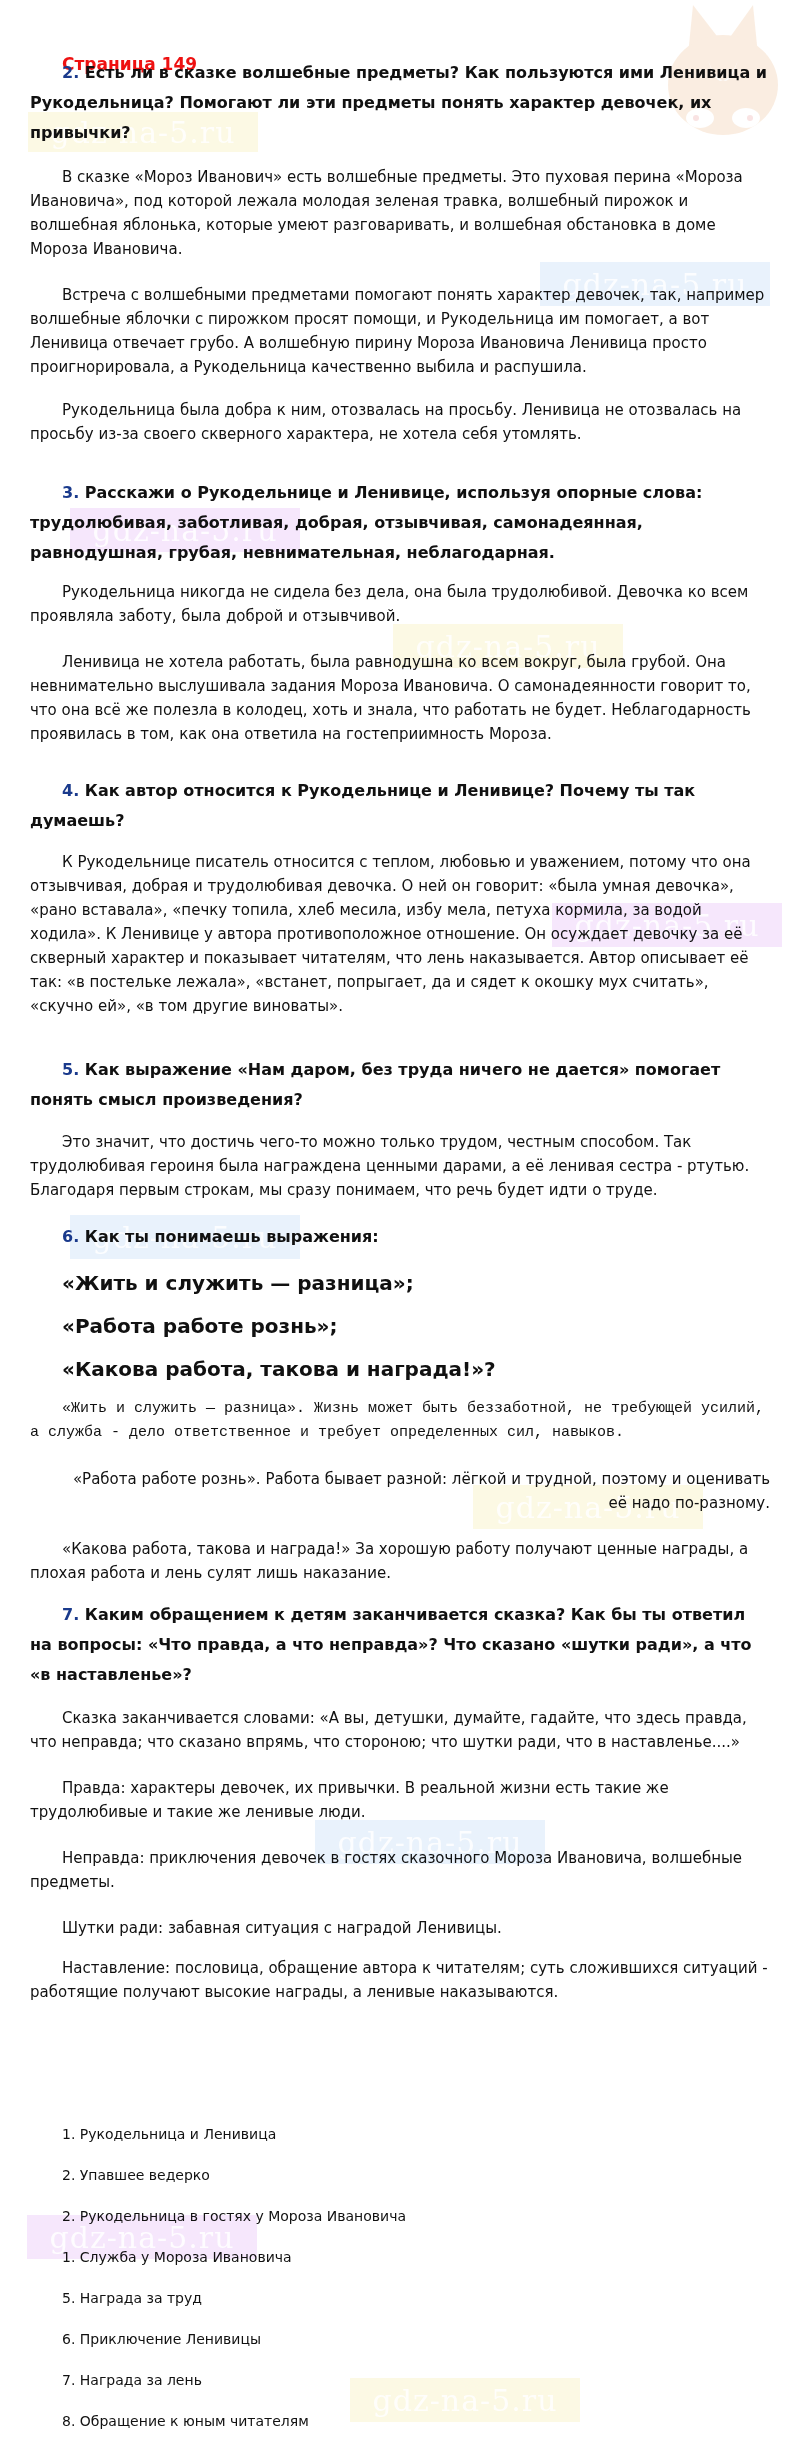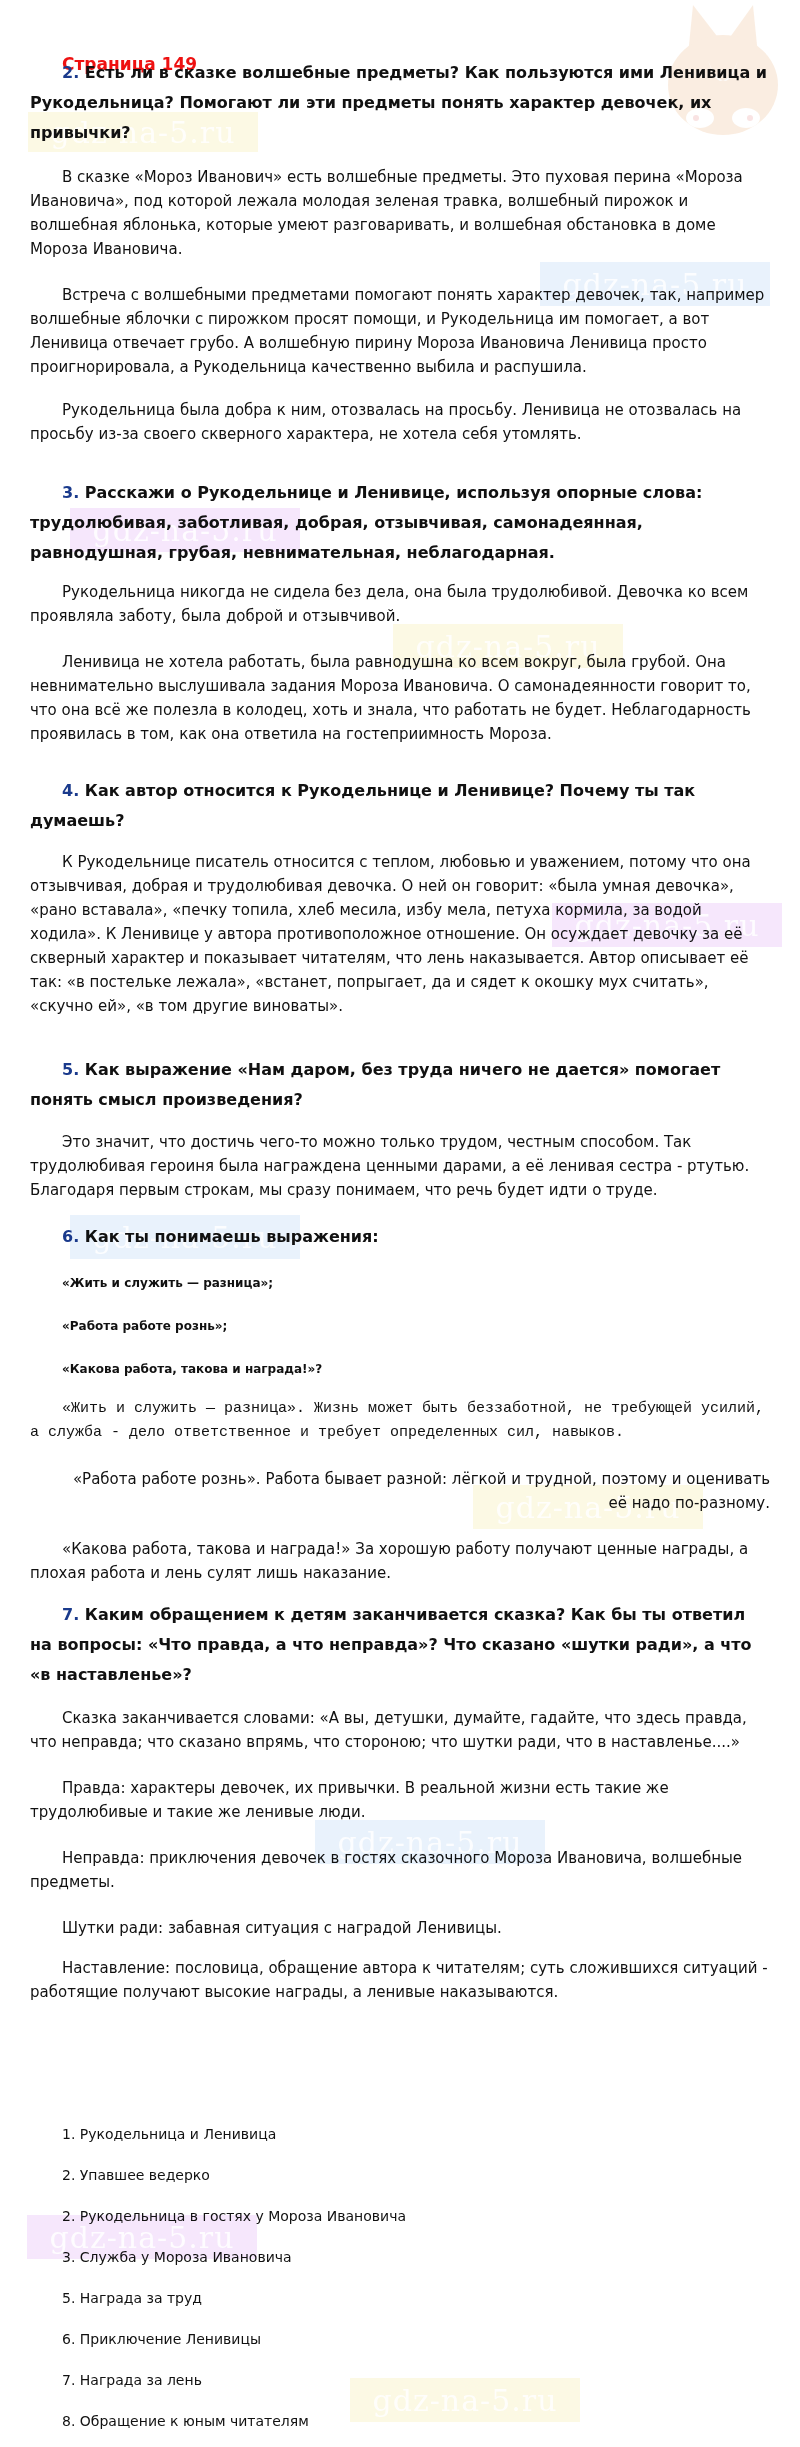--- a/index.html
+++ b/index.html
@@ -14,21 +14,21 @@
   }
   .block { position: absolute; left: 30px; width: 740px; }
   .question {
     font-size: 16px; font-weight: bold; line-height: 30px; margin: 0;
     text-indent: 32px;
   }
   .qnum { color: #1a3a8c; }
   .para {
     font-size: 15px; line-height: 24px; margin: 0; text-indent: 32px;
   }
-  .quote { font-size: 12px; font-weight: bold; line-height: 30px; margin: 0; padding-left: 32px; }
+  .quote { font-size: 20px; font-weight: bold; line-height: 30px; margin: 0; padding-left: 32px; }
   .plan-item { font-size: 14px; line-height: 24px; margin: 0; padding-left: 32px; position: absolute; left: 30px; }
   .wm {
     position: absolute; font-family: "DejaVu Serif", serif; font-size: 30px;
     color: rgba(255,255,255,0.85); display: flex; align-items: center; justify-content: center;
     letter-spacing: 1px; pointer-events: none;
   }
   .wm-yellow { background: rgba(250,245,210,0.6); }
   .wm-blue { background: rgba(215,232,250,0.55); }
   .wm-purple { background: rgba(240,215,250,0.6); }
   .mascot { position: absolute; left: 648px; top: 0; width: 150px; height: 140px; opacity: 0.5; }
@@ -137,19 +137,19 @@
     <p class="para">Шутки ради: забавная ситуация с наградой Ленивицы.</p>
   </div>
   <div class="block" style="top:1956px;">
     <p class="para">Наставление: пословица, обращение автора к читателям; суть сложившихся ситуаций - работящие получают высокие награды, а ленивые наказываются.</p>
   </div>
 
 
   <p class="plan-item" style="top:2122px;">1. Рукодельница и Ленивица</p>
   <p class="plan-item" style="top:2163px;">2. Упавшее ведерко</p>
   <p class="plan-item" style="top:2204px;">2. Рукодельница в гостях у Мороза Ивановича</p>
-  <p class="plan-item" style="top:2245px;">3. Служба у Мороза Ивановича</p>
+  <p class="plan-item" style="top:2245px;">1. Служба у Мороза Ивановича</p>
   <p class="plan-item" style="top:2286px;">5. Награда за труд</p>
   <p class="plan-item" style="top:2327px;">6. Приключение Ленивицы</p>
   <p class="plan-item" style="top:2368px;">7. Награда за лень</p>
   <p class="plan-item" style="top:2409px;">8. Обращение к юным читателям</p>
 
 </div>
 
 </body></html>

